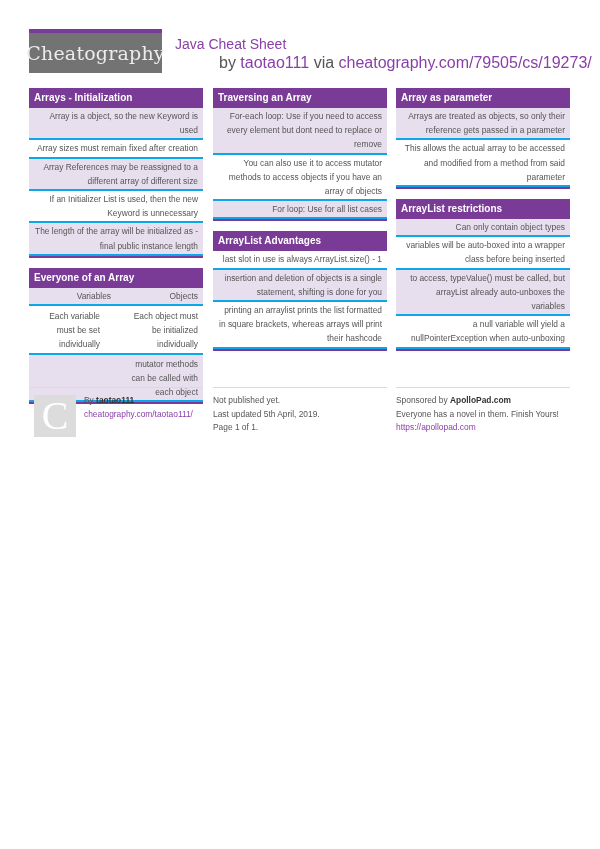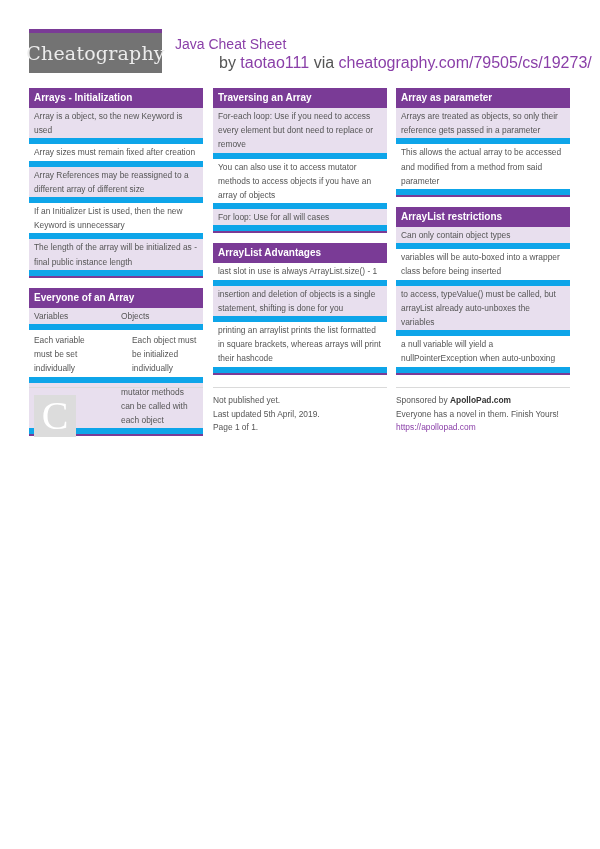--- a/index.html
+++ b/index.html
@@ -6,21 +6,21 @@
   body { width:600px; height:849px; background:#ffffff; position:relative; font-family:"Liberation Sans", sans-serif; color:#555; overflow:hidden; }
   .logo { position:absolute; left:29px; top:29px; width:133px; height:44px; background:#737373; border-top:4px solid #7a3b96; box-sizing:border-box; display:flex; align-items:center; justify-content:center; }
   .logo span { font-family:"DejaVu Serif", "Liberation Serif", serif; color:#ececec; font-size:19px; letter-spacing:0.2px; }
   .title { position:absolute; left:175px; top:36px; color:#8a3fa8; font-size:14px; }
   .byline { position:absolute; left:175px; top:54px; font-size:16px; color:#555;padding-left:44px; }
   .byline a { color:#8a3fa8; text-decoration:none; }
   .col { position:absolute; top:88px; width:174px; }
   .col1 { left:29px; } .col2 { left:213px; } .col3 { left:396px; }
   .block { margin-bottom:10px; border-bottom:2px solid #7a3b96; }
   .block-head { background:#7a3b96; color:#fff; font-weight:bold; font-size:10px; padding:4px 5px; height:12px; line-height:12px; }
-  .row { font-size:8.4px; line-height:14.2px; padding:1px 5px 1px 5px; color:#555; border-bottom:6px solid #0ea5e9; }
+  .row { font-size:8.4px; line-height:14.2px; padding:1px 5px 1px 5px; color:#555; border-bottom:2px solid #0ea5e9;text-align:right; }
   .row.odd { background:#e8dfee; }
   .row.even { background:#ffffff; }
   .tbl { display:flex; }
   .tbl .c { width:77px; padding:0 5px; }
   .footer { position:absolute; top:387px; width:174px; border-top:1px solid #dadada; padding-top:6px; font-size:8.4px; line-height:13.5px; color:#555; }
   .f1 { left:29px; } .f2 { left:213px; } .f3 { left:396px; }
   .avatar { position:absolute; left:5px; top:7px; width:42px; height:42px; background:#dcdcdc; display:flex; align-items:center; justify-content:center; }
   .avatar span { font-family:"Liberation Serif", serif; font-size:40px; color:#fff; }
   .f1 .txt { margin-left:55px; }
   .purple { color:#8a3fa8; }
@@ -64,21 +64,21 @@
       <div class="c">mutator methods can be called with each object</div>
     </div>
   </div>
 </div>
 
 <div class="col col2">
   <div class="block">
     <div class="block-head">Traversing an Array</div>
     <div class="row odd">For-each loop: Use if you need to access every element but dont need to replace or remove</div>
     <div class="row even">You can also use it to access mutator methods to access objects if you have an array of objects</div>
-    <div class="row odd">For loop: Use for all will cases</div>
+    <div class="row odd">For loop: Use for all list cases</div>
   </div>
   <div class="block">
     <div class="block-head">ArrayList Advantages</div>
     <div class="row even">last slot in use is always ArrayList.size() - 1</div>
     <div class="row odd">insertion and deletion of objects is a single statement, shifting is done for you</div>
     <div class="row even">printing an arraylist prints the list formatted in square brackets, whereas arrays will print their hashcode</div>
   </div>
 </div>
 
 <div class="col col3">
@@ -93,20 +93,24 @@
     <div class="row even">variables will be auto-boxed into a wrapper class before being inserted</div>
     <div class="row odd">to access, typeValue() must be called, but arrayList already auto-unboxes the variables</div>
     <div class="row even">a null variable will yield a nullPointerException when auto-unboxing</div>
   </div>
 </div>
 
 <div class="footer f1">
   <div class="avatar">
     <span>C</span>
   </div>
+  <div class="txt">
+    <div><span>By</span> <b>taotao111</b></div>
+    <div class="purple">cheatography.com/taotao111/</div>
+  </div>
 </div>
 <div class="footer f2">
   <div>Not published yet.</div>
   <div>Last updated 5th April, 2019.</div>
   <div>Page 1 of 1.</div>
 </div>
 <div class="footer f3">
   <div><span>Sponsored by</span> <b>ApolloPad.com</b></div>
   <div>Everyone has a novel in them. Finish Yours!</div>
   <div class="purple">https://apollopad.com</div>

